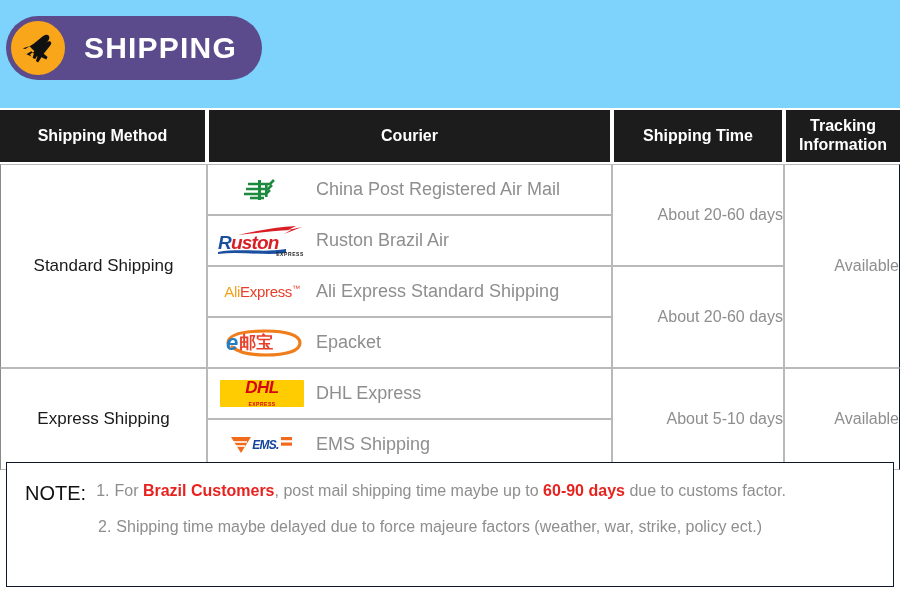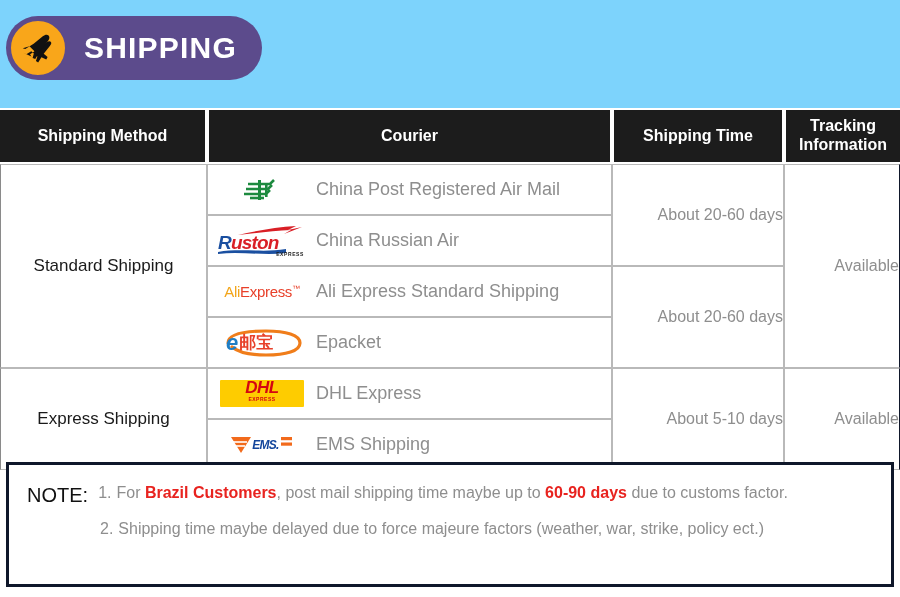--- a/index.html
+++ b/index.html
@@ -80,21 +80,21 @@
   
   .lg { display:block; }
 
   .logo-aliexpress { font-size: 15px; font-weight: normal; letter-spacing: -0.3px; white-space: nowrap; }
   .logo-aliexpress .ali { color: #f2a51a; }
   .logo-aliexpress .exp { color: #e8402a; }
   .logo-aliexpress .tm  { color: #e8402a; font-size: 8px; vertical-align: super; }
 
   .logo-dhl {
     background: #fecc00; width: 84px; height: 27px; border-radius: 1px;
-    display:flex; flex-direction: column; align-items:center; justify-content:flex-start;
+    display:flex; flex-direction: column; align-items:center; justify-content:space-between;
     position: relative;
   }
   .logo-dhl .dhl-text {
     color: #d40511; font-size: 17px; font-weight: bold; font-style: italic;
     letter-spacing: -0.5px; line-height: 1; margin-top: -1px;
   }
   .logo-dhl .dhl-sub {
     color: #d40511; font-size: 5px; font-weight: bold; letter-spacing: 0.5px;
     line-height: 1; margin-top: 1px;
   }
@@ -128,21 +128,21 @@
     position: relative; z-index: 2;
     color: #e8402a; font-size: 17px; font-weight: bold;
     line-height: 1; margin-left: 1px;
     font-family: "DejaVu Sans", sans-serif;
   }
 
   
   .note-box {
     position: absolute; left: 6px; top: 462px;
     width: 888px; height: 125px;
-    border: 3px solid #0f172a;
+    border: 1px solid #0f172a;
     background: #ffffff;
   }
   .note-inner { padding: 20px 0 0 18px; }
   .note-line { display: flex; align-items: flex-start; line-height: 1.0; }
   .note-label {
     font-size: 20px; color: #111; font-weight: normal;
     margin-right: 10px; white-space: nowrap;
   }
   .note-num { font-size: 16px; color: #8e8e8e; margin-right: 5px; white-space: nowrap; }
   .note-text { font-size: 16px; color: #8e8e8e; white-space: nowrap; }
@@ -219,21 +219,21 @@
                   <svg style="position:absolute;left:18px;top:0;" width="68" height="12" viewBox="0 0 68 12" aria-hidden="true">
                     <path d="M2 10 C20 6 40 2 60 1 L52 5 L66 2 L48 9 L55 5 C38 6 18 8 2 10 Z" fill="#d91f26"></path>
                   </svg>
                   <span class="rust-word"><span class="r-r">R</span><span class="r-rest">uston</span></span>
                   <svg style="position:absolute;left:0;bottom:3px;" width="88" height="7" viewBox="0 0 88 7" aria-hidden="true">
                     <path d="M0 5 C22 1 46 6 68 2 L68 6 C46 9 22 4 0 7 Z" fill="#1a4fa0"></path>
                   </svg>
                   <span class="rust-sub">EXPRESS</span>
                 </span>
               </span>
-              <span class="courier-name">China Russian Air</span>
+              <span class="courier-name">Ruston Brazil Air</span>
             </div>
           </td>
         </tr>
 
         <tr class="row">
           <td class="courier">
             <div class="courier-cell">
               <span class="logo-box">
                 <span class="logo-aliexpress"><span class="ali">Ali</span><span class="exp">Express</span><span class="tm">™</span></span>
               </span>

